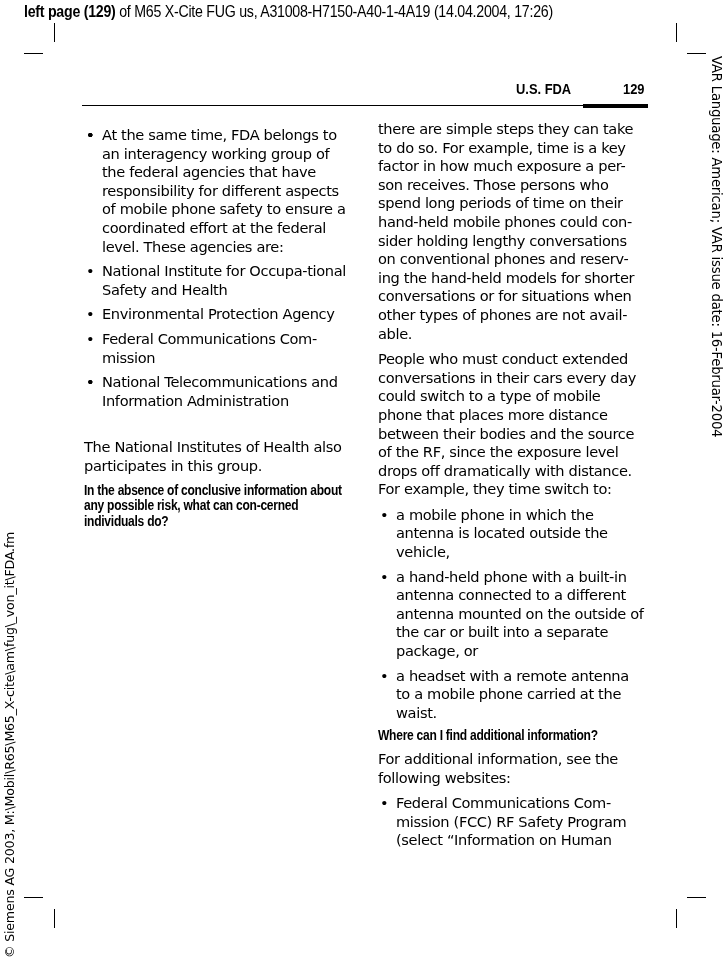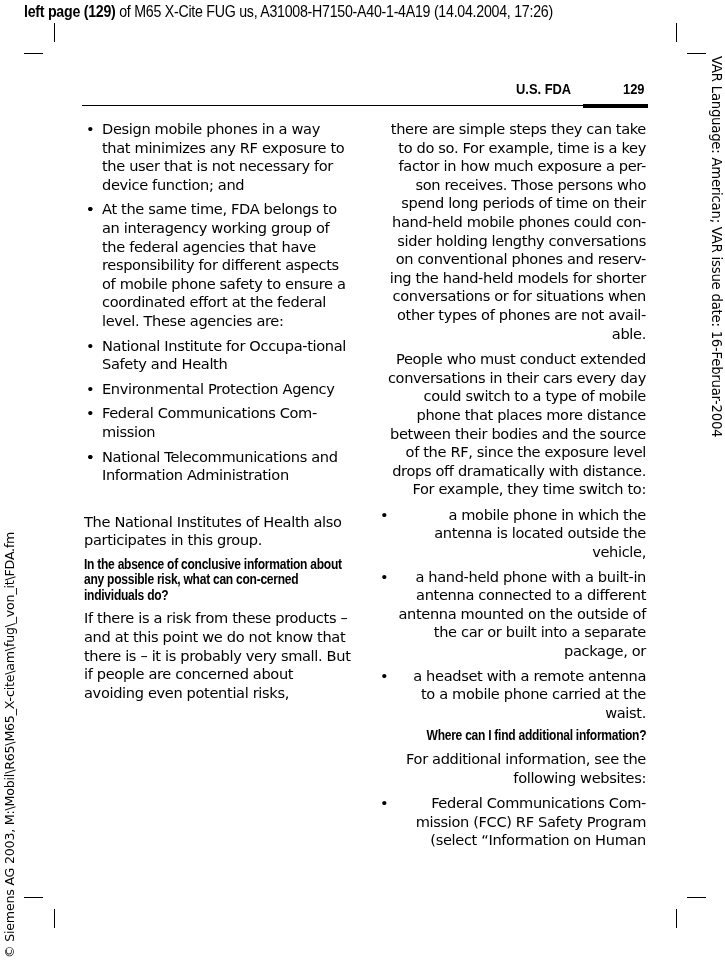--- a/index.html
+++ b/index.html
@@ -8,21 +8,21 @@
     .topline b { font-weight: bold; }
     .crop { position: absolute; background: #000; }
     .side-right { position: absolute; left: 708px; top: 56px; font-size: 13.2px; white-space: nowrap; transform: rotate(90deg); transform-origin: left top; left: 724px; letter-spacing: -0.2px; }
     .side-left { position: absolute; left: 2px; top: 958px; font-size: 12.6px; white-space: nowrap; transform: rotate(-90deg); transform-origin: left top; letter-spacing: -0.2px; }
     .header-title { position: absolute; left: 516px; top: 80px; font-family: "Liberation Sans", sans-serif; font-weight: bold; font-size: 15px; transform: scaleX(0.86); transform-origin: left top; }
     .header-page { position: absolute; left: 623px; top: 80px; font-family: "Liberation Sans", sans-serif; font-weight: bold; font-size: 15px; transform: scaleX(0.86); transform-origin: left top; }
     .rule-thin { position: absolute; left: 82px; top: 105px; width: 566px; height: 1px; background: #000; }
     .rule-thick { position: absolute; left: 583px; top: 104px; width: 65px; height: 4px; background: #000; }
     .col { position: absolute; top: 120px; width: 268px; font-size: 14.6px; line-height: 18.6px; letter-spacing: -0.35px; }
     .col.left { left: 84px; }
-    .col.right { left: 378px; text-align: right; }
+    .col.right { left: 378px; }
     .para { margin: 0 0 7px 0; }
     ul { list-style: none; margin: 0; padding: 0; }
     li { position: relative; padding-left: 18px; margin: 0 0 6px 0; }
     li .bullet { position: absolute; left: 2px; top: 0; }
     .q { font-family: "Liberation Sans", sans-serif; font-weight: bold; font-size: 14px; line-height: 15.5px; letter-spacing: -0.3px; transform: scaleX(0.86); transform-origin: left top; width: 312px; margin: 0 0 6px 0; }
   </style>
 </head>
 <body>
 
 <div class="topline"><b>left page (129)</b><span> of M65 X-Cite FUG us, A31008-H7150-A40-1-4A19 (14.04.2004, 17:26)</span></div>
@@ -39,33 +39,32 @@
 <div class="side-right">VAR Language: American; VAR issue date: 16-Februar-2004</div>
 <div class="side-left">© Siemens AG 2003, M:\Mobil\R65\M65_X-cite\am\fug\_von_it\FDA.fm</div>
 
 <div class="header-title">U.S. FDA</div>
 <div class="header-page">129</div>
 <div class="rule-thin"></div>
 <div class="rule-thick"></div>
 
 <div class="col left">
   <ul>
-    <li><span class="bullet">•</span><span>Design mobile phones in a way that minimizes any RF exposure to the user that is not necessary for device function; and</span></li>
+    <li><span class="bullet">•</span></li>
     <li><span class="bullet">•</span></li>
     <li><span class="bullet">•</span><span>At the same time, FDA belongs to an interagency working group of the federal agencies that have responsibility for different aspects of mobile phone safety to ensure a coordinated effort at the federal level. These agencies are:</span></li>
     <li><span class="bullet">•</span><span>National Institute for Occupa-tional Safety and Health</span></li>
     <li><span class="bullet">•</span><span>Environmental Protection Agency</span></li>
     <li><span class="bullet">•</span><span>Federal Communications Com-mission</span></li>
     <li><span class="bullet">•</span></li>
     <li><span class="bullet">•</span><span>National Telecommunications and Information Administration</span></li>
   </ul>
   <div style="height:22px"></div>
   <p class="para">The National Institutes of Health also participates in this group.</p>
   <div class="q">In the absence of conclusive information about any possible risk, what can con-cerned individuals do?</div>
-  <p class="para">If there is a risk from these products – and at this point we do not know that there is – it is probably very small. But if people are concerned about avoiding even potential risks,</p>
 </div>
 
 <div class="col right">
   <p class="para">there are simple steps they can take to do so. For example, time is a key factor in how much exposure a per-son receives. Those persons who spend long periods of time on their hand-held mobile phones could con-sider holding lengthy conversations on conventional phones and reserv-ing the hand-held models for shorter conversations or for situations when other types of phones are not avail-able.</p>
   <p class="para">People who must conduct extended conversations in their cars every day could switch to a type of mobile phone that places more distance between their bodies and the source of the RF, since the exposure level drops off dramatically with distance. For example, they time switch to:</p>
   <ul>
     <li><span class="bullet">•</span><span>a mobile phone in which the antenna is located outside the vehicle,</span></li>
     <li><span class="bullet">•</span><span>a hand-held phone with a built-in antenna connected to a different antenna mounted on the outside of the car or built into a separate package, or</span></li>
     <li><span class="bullet">•</span><span>a headset with a remote antenna to a mobile phone carried at the waist.</span></li>
   </ul>

